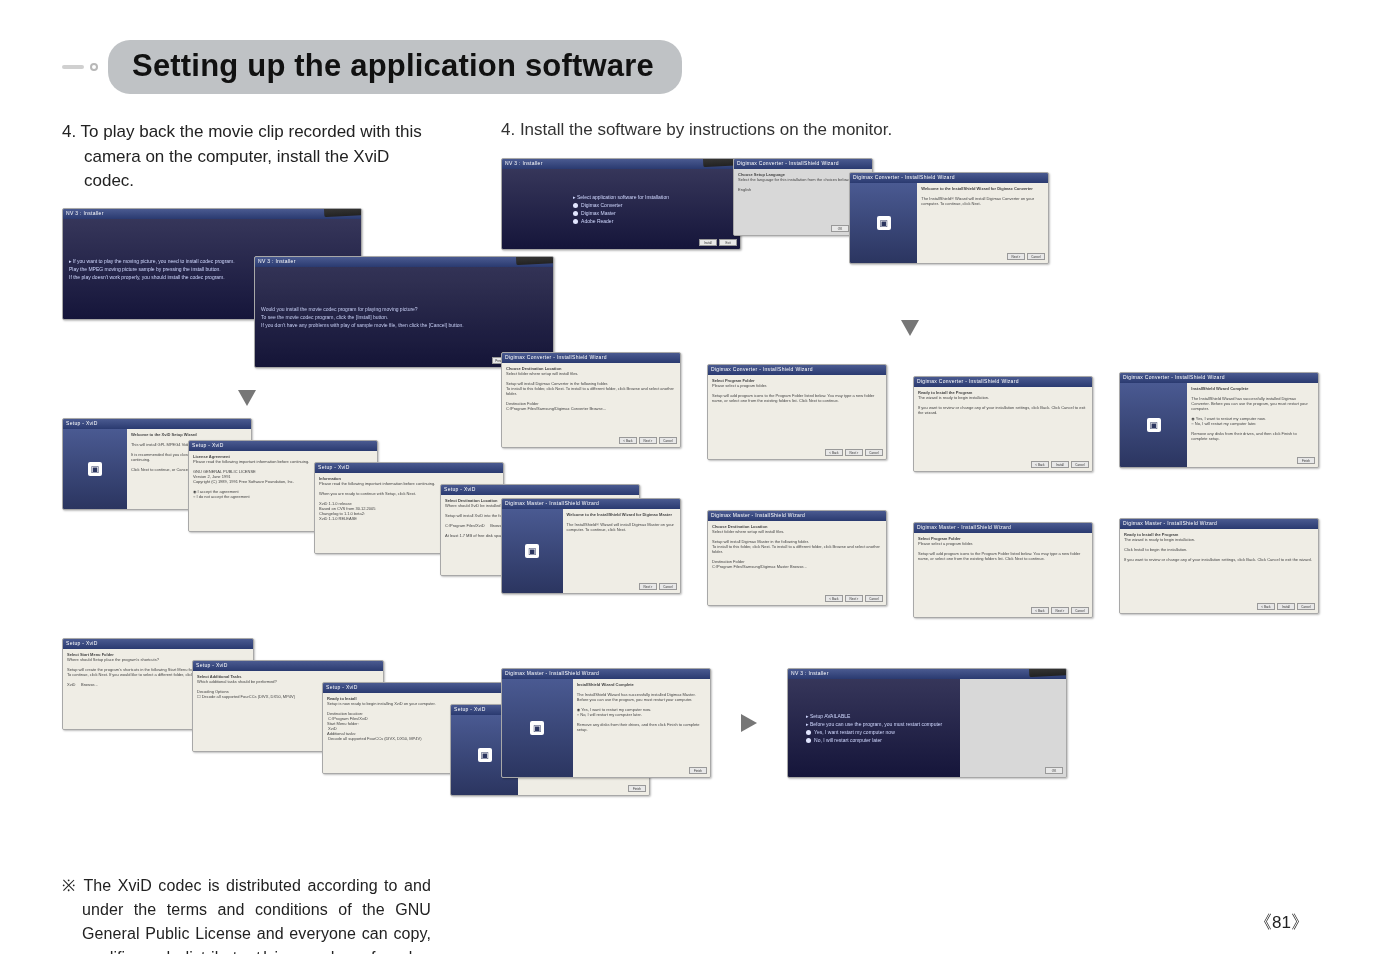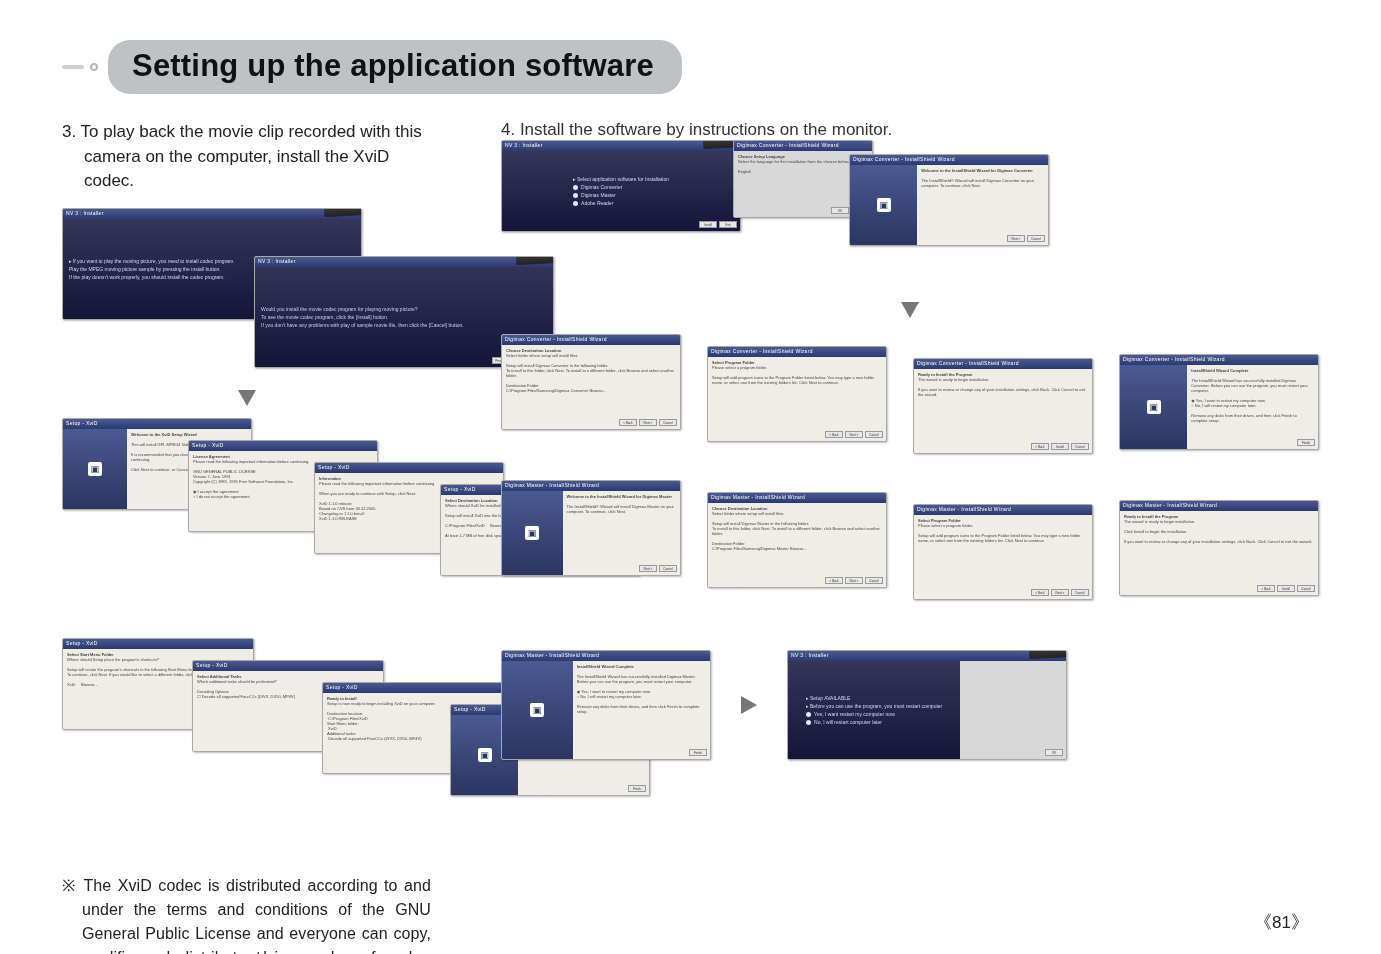--- a/index.html
+++ b/index.html
@@ -165,21 +165,21 @@
     color: #222;
     margin-top: 26px;
     padding-left: 20px;
     text-indent: -20px;
     text-align: justify;
     letter-spacing: 0.1px;
   }
   .note .wide { letter-spacing: 2.5px; }
 
   
-  .r-step { font-size:17px; }
+  .r-step { font-size:17px; margin-bottom:18px; }
   .r-cluster { position:relative; }
   .rc1 { height:150px; }
   .rc1 .a { position:absolute; left:0; top:0; width:240px; height:92px; }
   .rc1 .b { position:absolute; left:232px; top:0; width:140px; height:78px; }
   .rc1 .c { position:absolute; left:348px; top:14px; width:200px; height:92px; }
 
   .rc2 .row, .rc3 .row { display:flex; gap:26px; align-items:flex-start; flex-wrap:nowrap; }
   .rc2 { margin-top:16px; height:130px; position:relative; }
   .rc2 .t { width:180px; height:96px; position:relative; }
   .rc2 .t:nth-child(2){ margin-top:12px;}
@@ -223,21 +223,21 @@
     <div class="title-lead"></div>
     <div class="title-dot"></div>
     <div class="title-pill">
       <h1>Setting up the application software</h1>
     </div>
   </div>
 
   <div class="columns">
 
     <div class="col-left">
-      <p class="step-text">3. To play back the movie clip recorded with this camera on the computer, install the XviD codec.</p>
+      <p class="step-text">4. To play back the movie clip recorded with this camera on the computer, install the XviD codec.</p>
 
       <div class="cluster l1">
         <div class="thumb a">
           <div class="samsung-strip"></div>
           <div class="bar">NV 3 : Installer</div>
           <div class="body">
             <div class="side dark" style="width:100%;">
               <div class="inst-bullets" style="width:100%;">
                 ▸ If you want to play the moving picture, you need to install codec program.<br>
                 Play the MPEG moving picture sample by pressing the install button.<br>

